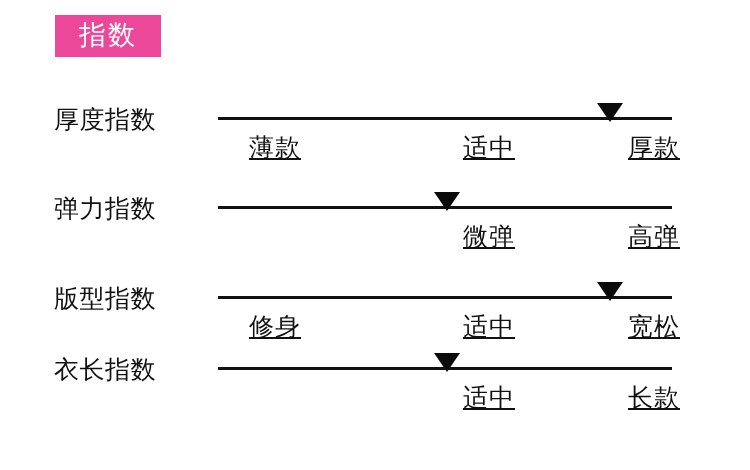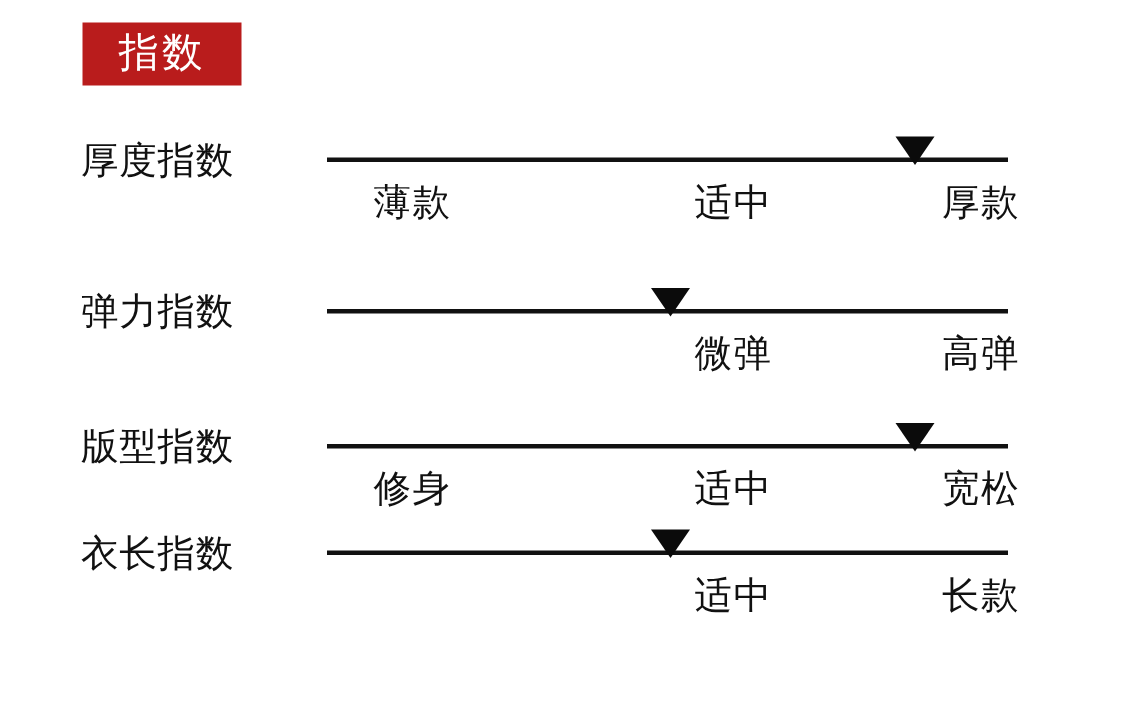--- a/index.html
+++ b/index.html
@@ -26,21 +26,21 @@
     height: 470px;
   }
 
   
   .badge {
     position: absolute;
     left: 55px;
     top: 15px;
     width: 106px;
     height: 42px;
-    background: #b91c1c;
+    background: #ec4899;
     color: #ffffff;
     display: flex;
     align-items: center;
     justify-content: center;
     letter-spacing: 2px;
   }
   .badge-text {
     font-size: 27px;
     line-height: 1;
     font-weight: 400;
@@ -56,21 +56,21 @@
     width: 750px;
     height: 470px;
   }
 
   .row {
     position: absolute;
     left: 0;
     width: 750px;
     height: 92px;
   }
-  .row-0 { top: 64px; }
+  .row-0 { top: 76px; }
   .row-1 { top: 165px; }
   .row-2 { top: 255px; }
   .row-3 { top: 326px; }
 
   
   .row-label {
     position: absolute;
     left: 54px;
     top: 27px;
     width: 150px;
@@ -120,20 +120,21 @@
     position: absolute;
     top: 0;
     width: 140px;
     margin-left: -70px;
     text-align: center;
     font-size: 25px;
     line-height: 38px;
     white-space: nowrap;
     color: #111111;
     letter-spacing: 1px;
+    text-decoration: underline;
   }
   .option-0 { left: 75px; }
   .option-1 { left: 245px; text-align: right; }
   .option-2 { left: 410px; text-align: right; }
 </style>
 </head>
 <body>
 
 <div id="index-panel">
 

